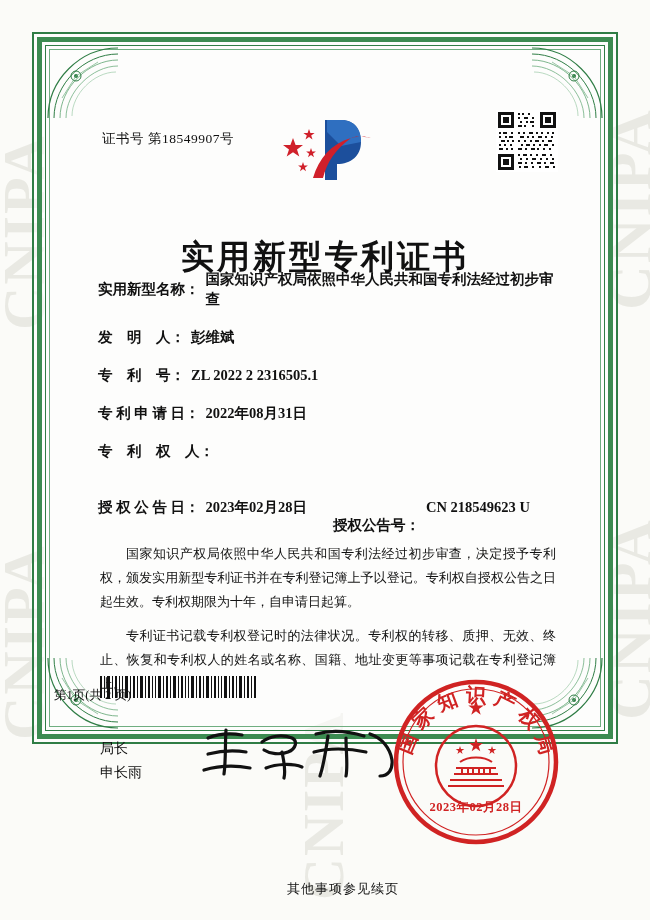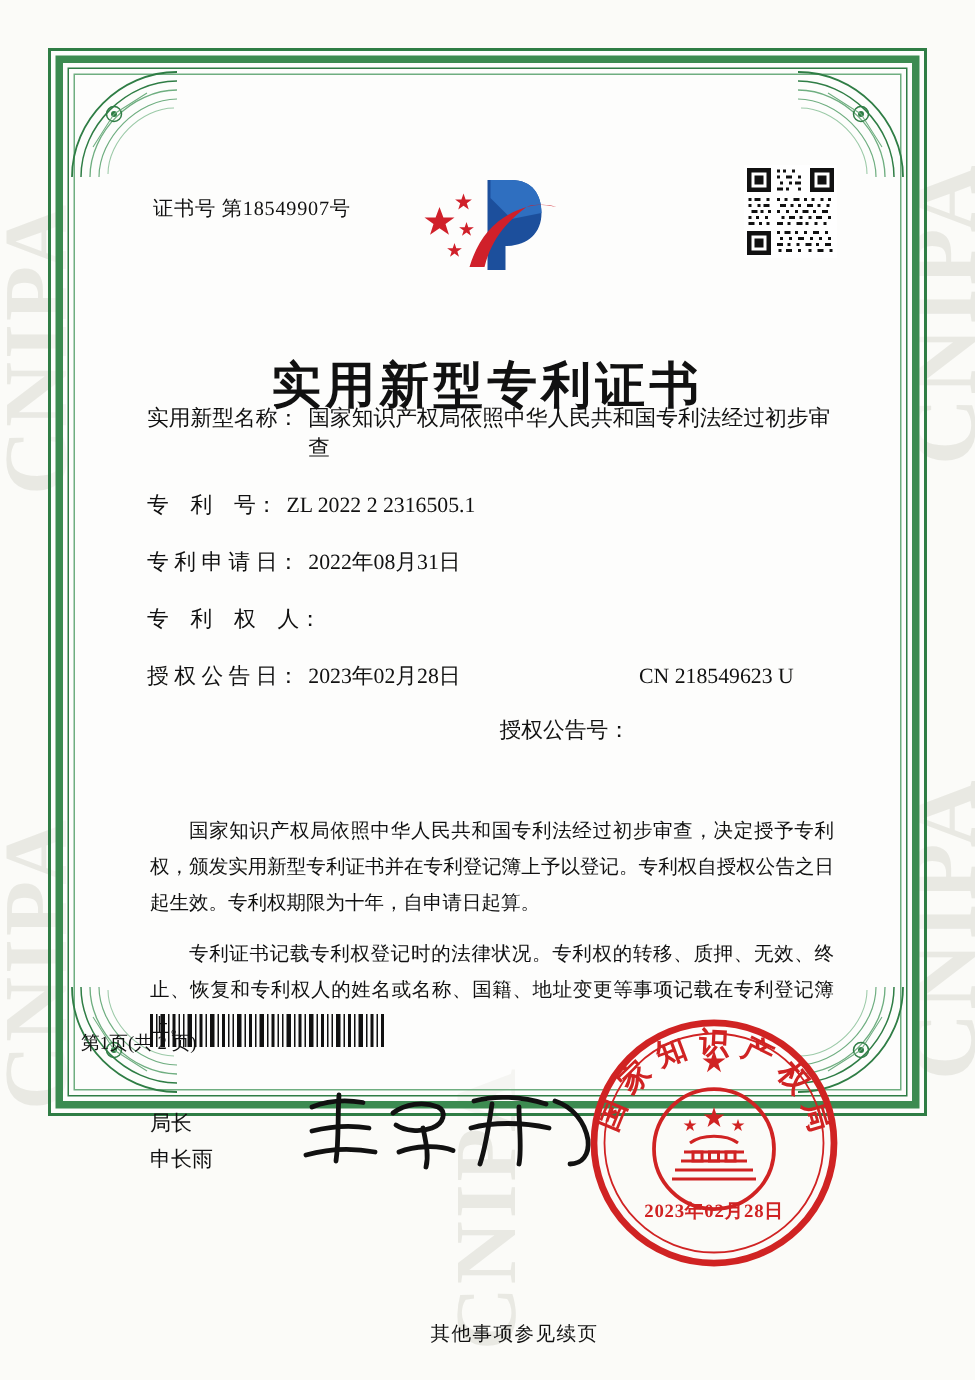--- a/index.html
+++ b/index.html
@@ -135,23 +135,24 @@
   .fields {
     position: absolute;
     left: 44px;
     right: 36px;
     top: 216px;
     font-size: 14.5px;
     color: #111;
   }
   .field-row {
     display: flex;
-    align-items: flex-start;
+    align-items: center;
     margin-bottom: 18.5px;
     line-height: 1.35;
+    font-weight: bold;
   }
   .field-label {
     flex: 0 0 auto;
     white-space: pre;
   }
   .field-value {
     flex: 1 1 auto;
     padding-left: 6px;
   }
   .field-row.two-col .field-value {
@@ -187,20 +188,21 @@
   }
 
   
   .sig-label {
     position: absolute;
     left: 46px;
     top: 684px;
     font-size: 14px;
     line-height: 1.7;
     color: #111;
+    font-family: Liberation Mono, monospace;
   }
   .sig-script {
     position: absolute;
     left: 142px;
     top: 668px;
     width: 210px;
     height: 62px;
   }
 
   
@@ -433,20 +435,24 @@
     </div>
 
     <div class="title">实用新型专利证书</div>
 
     <div class="fields">
       <div class="field-row">
         <span class="field-label">实用新型名称：</span>
         <span class="field-value">国家知识产权局依照中华人民共和国专利法经过初步审查</span>
       </div>
       <div class="field-row">
+        <span class="field-label">发　明　人：</span>
+        <span class="field-value">彭维斌</span>
+      </div>
+      <div class="field-row">
         <span class="field-label">专　利　号：</span>
         <span class="field-value">ZL 2022 2 2316505.1</span>
       </div>
       <div class="field-row">
         <span class="field-label">专 利 申 请 日：</span>
         <span class="field-value">2022年08月31日</span>
       </div>
       <div class="field-row">
         <span class="field-label">专　利　权　人：</span>
       </div>

